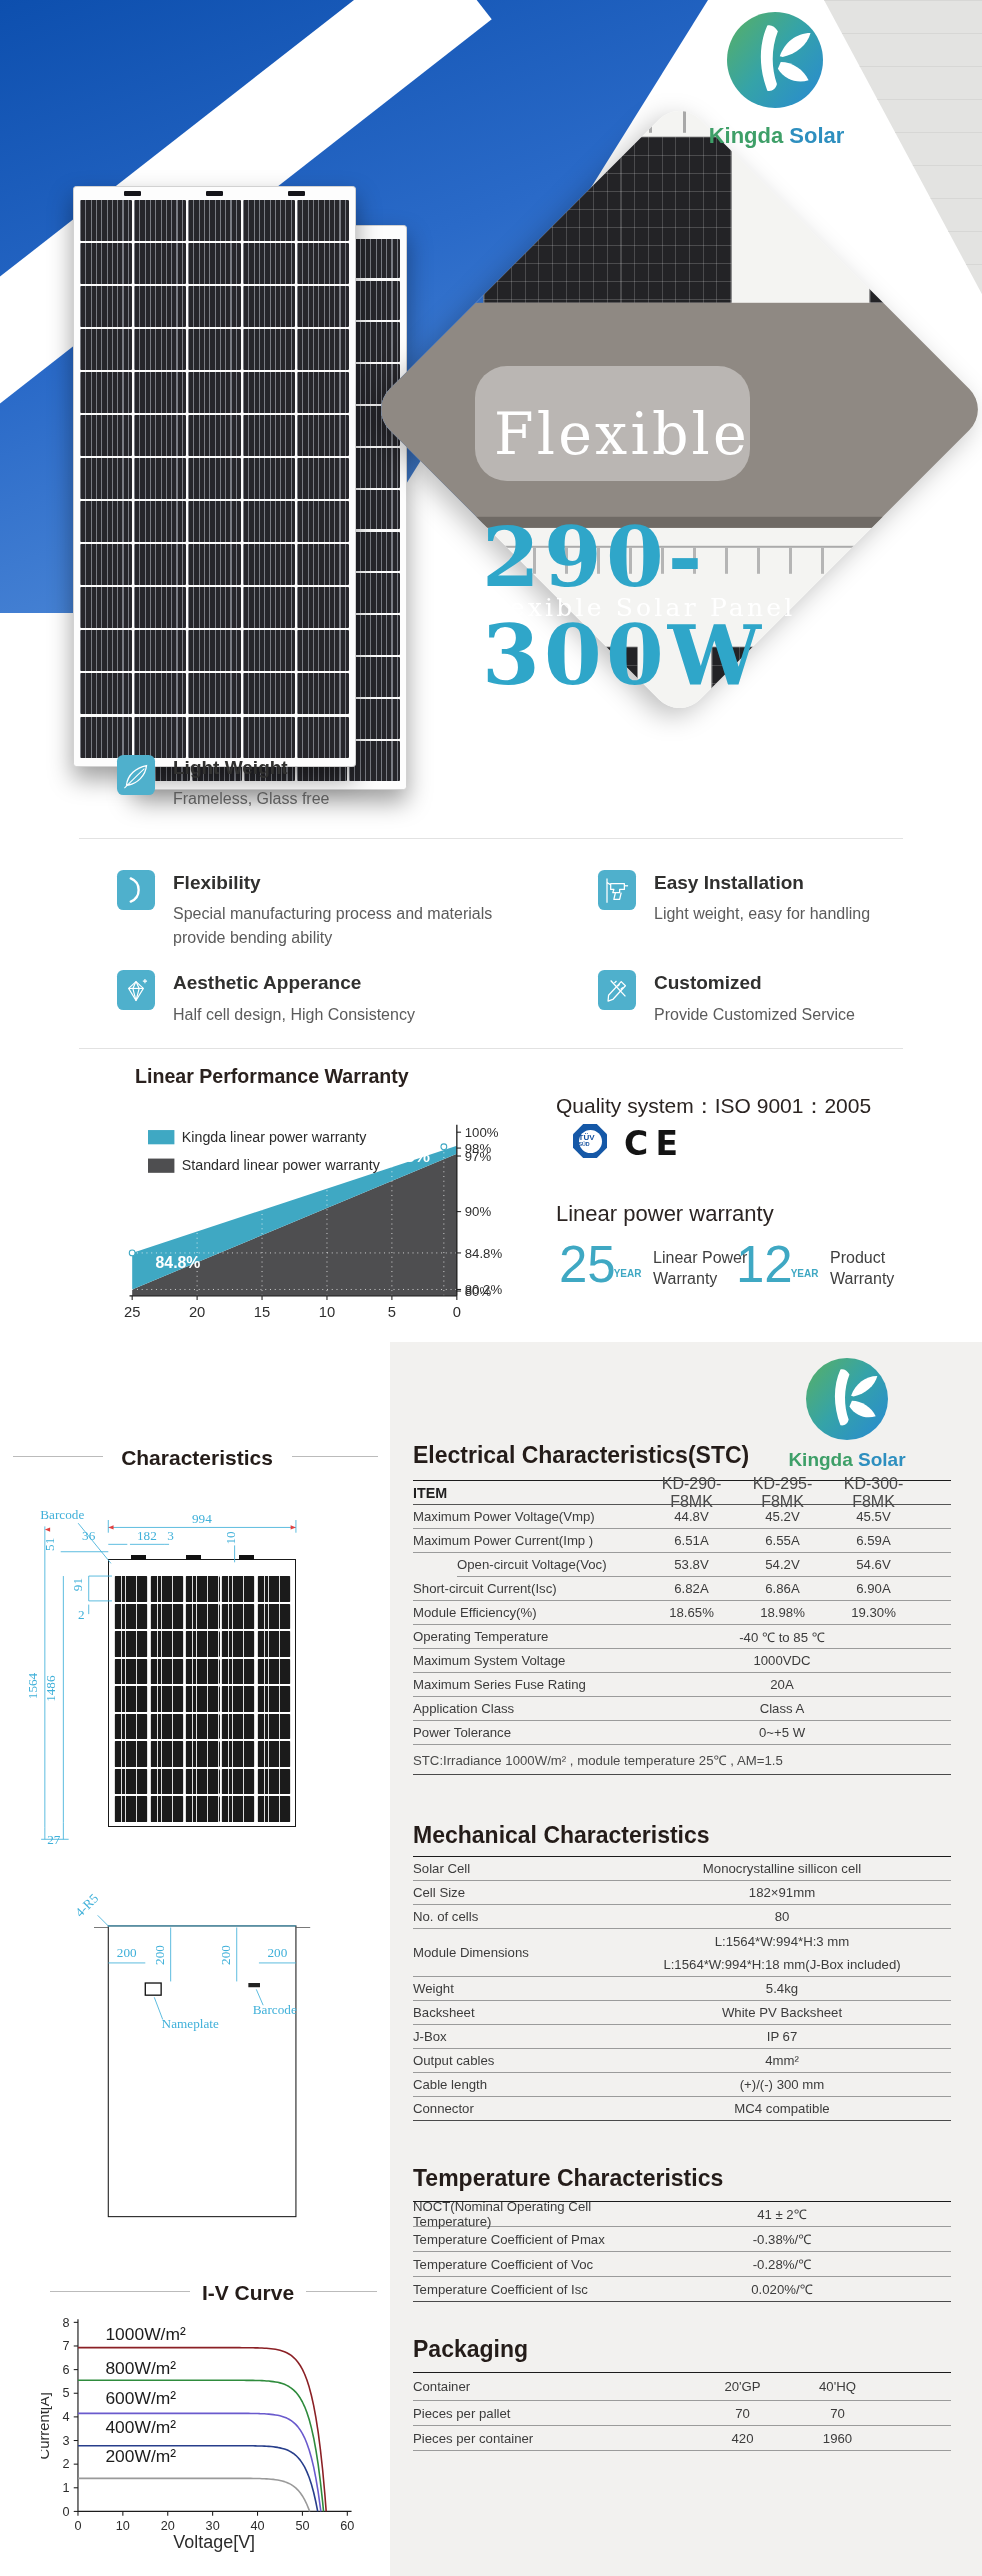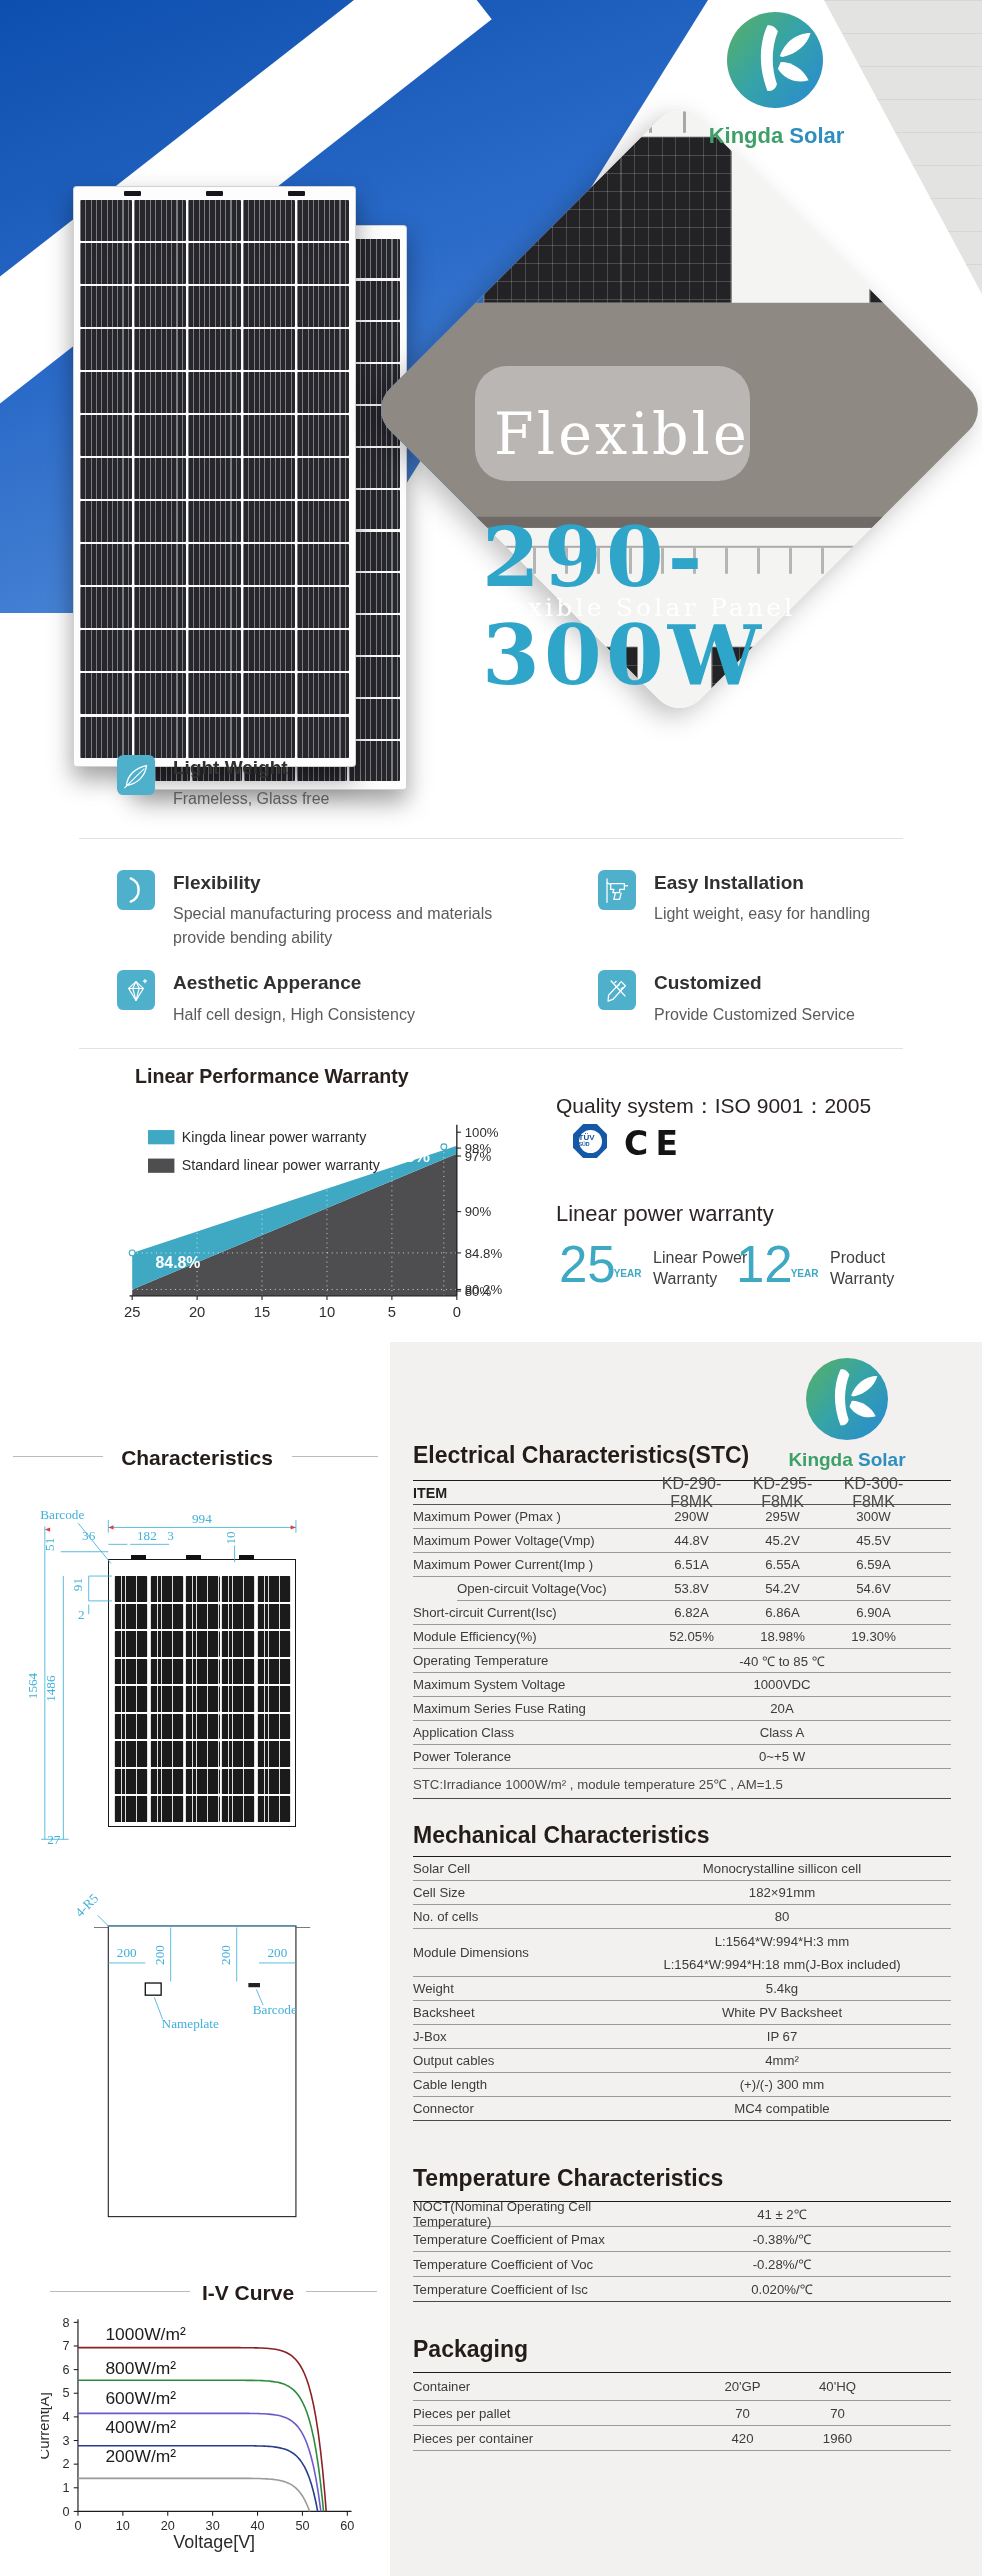--- a/index.html
+++ b/index.html
@@ -416,26 +416,20 @@
 
   <div class="abs h2" style="left:413px;top:1442px;">Electrical Characteristics(STC)</div>
   <div class="abs tbl" id="electrical-table" style="left:413px;top:1480px;">
       <div class="trow thead" style="height: 24px; border-bottom: 1.1px solid rgb(85, 85, 85);">
         <div class="lbl">ITEM</div>
         <div class="c">KD-290-F8MK</div>
         <div class="c">KD-295-F8MK</div>
         <div class="c">KD-300-F8MK</div>
       </div>
       <div class="trow" style="height: 24px;">
-        <div class="lbl">Maximum Power (Pmax )</div>
-        <div class="c">290W</div>
-        <div class="c">295W</div>
-        <div class="c">300W</div>
-      </div>
-      <div class="trow" style="height: 24px;">
         <div class="lbl">Maximum Power Voltage(Vmp)</div>
         <div class="c">44.8V</div>
         <div class="c">45.2V</div>
         <div class="c">45.5V</div>
       </div>
       <div class="trow" style="height: 24px;">
         <div class="lbl">Maximum Power Current(Imp )</div>
         <div class="c">6.51A</div>
         <div class="c">6.55A</div>
         <div class="c">6.59A</div>
@@ -447,21 +441,21 @@
         <div class="c">54.6V</div>
       </div>
       <div class="trow" style="height: 24px;">
         <div class="lbl">Short-circuit Current(Isc)</div>
         <div class="c">6.82A</div>
         <div class="c">6.86A</div>
         <div class="c">6.90A</div>
       </div>
       <div class="trow" style="height: 24px;">
         <div class="lbl">Module Efficiency(%)</div>
-        <div class="c">52.05%</div>
+        <div class="c">18.65%</div>
         <div class="c">18.98%</div>
         <div class="c">19.30%</div>
       </div>
       <div class="trow" style="height: 24px;">
         <div class="lbl">Operating Temperature</div>
         <div class="spanv">-40 ℃ to 85 ℃</div>
       </div>
       <div class="trow" style="height: 24px;">
         <div class="lbl">Maximum System Voltage</div>
         <div class="spanv">1000VDC</div>

